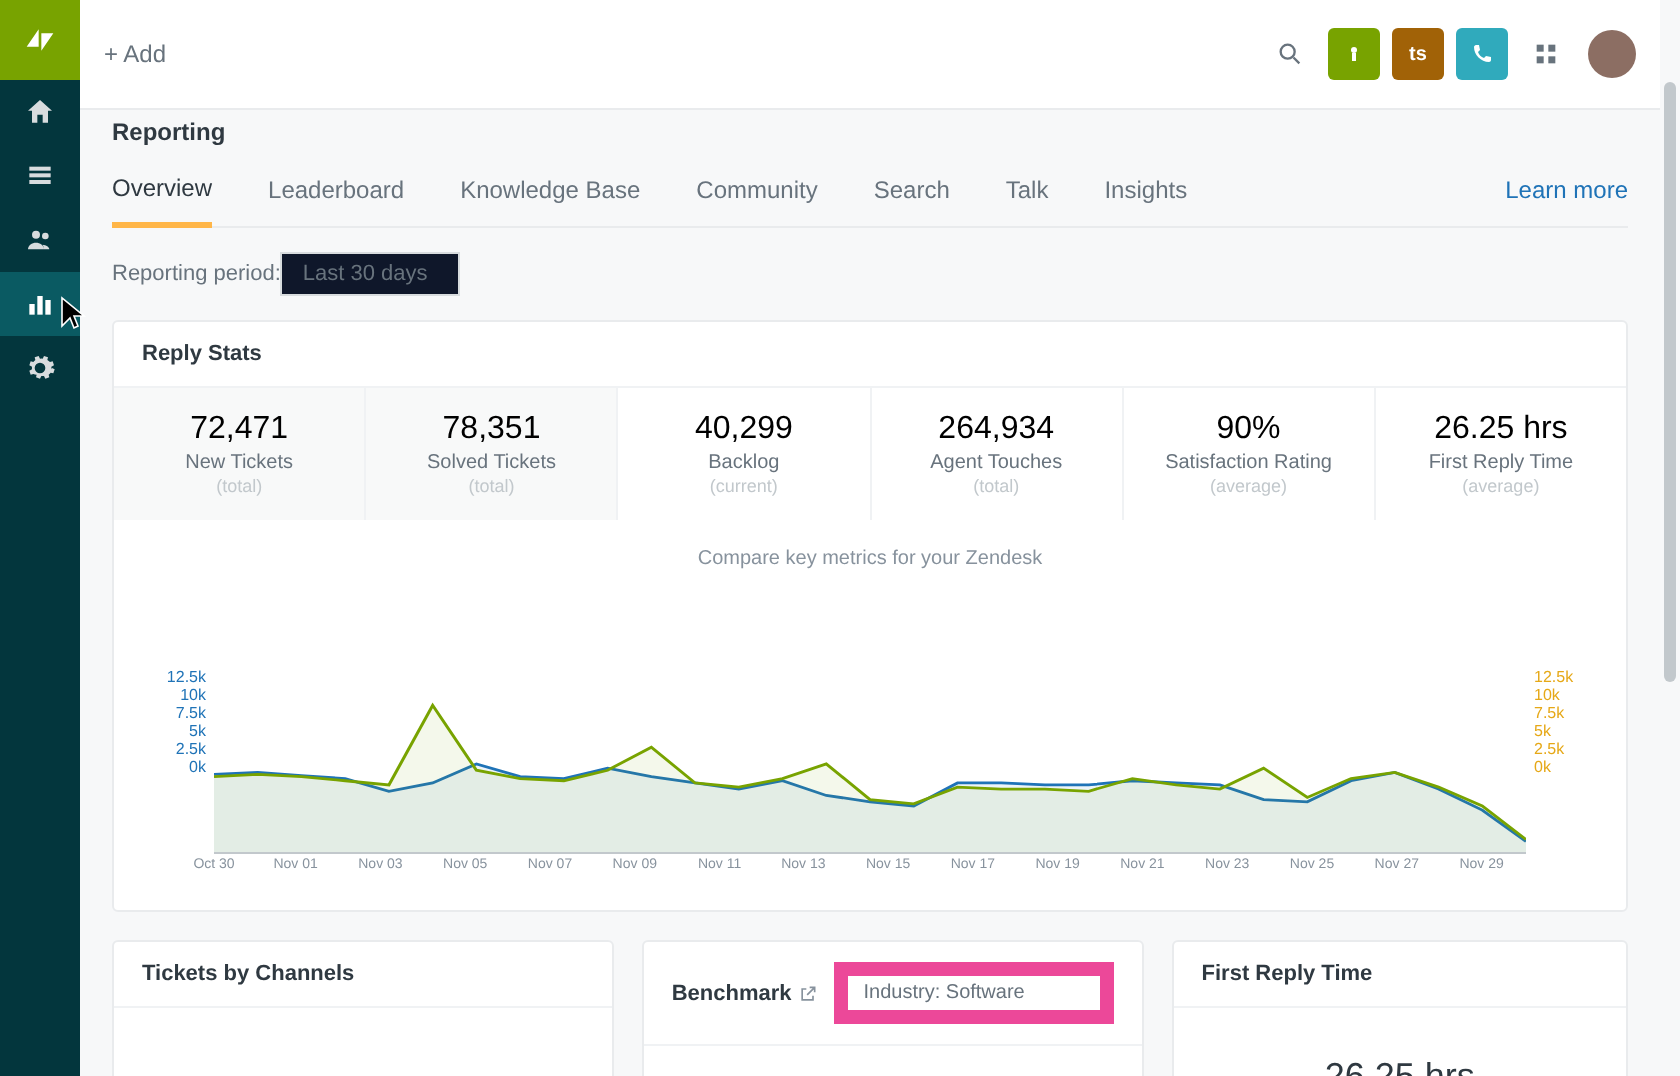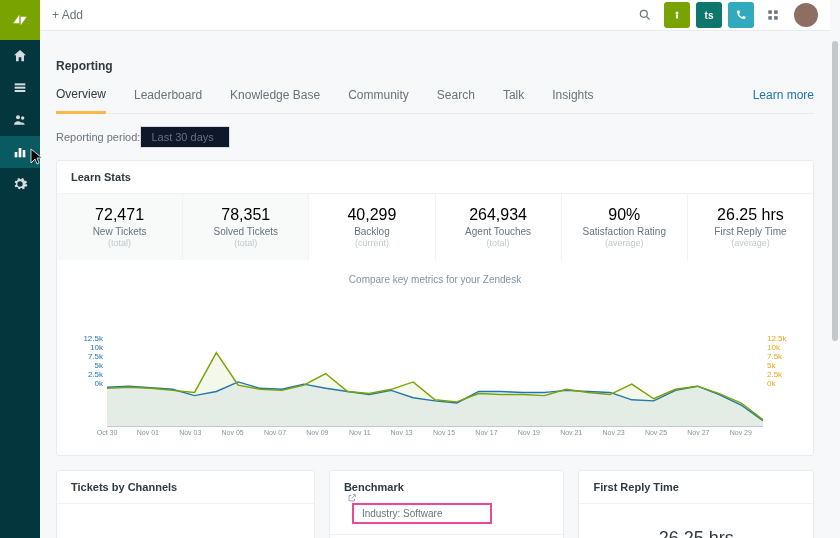--- a/index.html
+++ b/index.html
@@ -2,26 +2,26 @@
 <html><head>
 <meta charset="utf-8">
 <style>
 * { margin:0; padding:0; box-sizing:border-box; font-family:-apple-system,BlinkMacSystemFont,"Segoe UI",Arial,sans-serif; }
 body { background:#f7f8f9; font-size:12px; color:#2f3941; width:840px; height:538px; overflow:hidden; position:relative; }
 .sidebar { position:absolute; left:0; top:0; width:40px; height:538px; background:#03363d; display:flex; flex-direction:column; align-items:center; z-index:10; }
 .sidebar .logo { width:40px; height:40px; display:flex; align-items:center; justify-content:center; background:#78a300; }
 .sidebar .nav-item { width:40px; height:32px; display:flex; align-items:center; justify-content:center; color:#d8dcde; cursor:pointer; }
 .sidebar .nav-item.active { background:#0a5a62; color:#fff; }
 .sidebar .nav-item svg { width:16px; height:16px; }
-.topbar { position:absolute; left:40px; top:0; right:10px; height:31px; background:#fff; border-bottom:1px solid #e9ebed; display:flex; align-items:center; padding:0 12px; }
+.topbar { position:absolute; left:40px; top:0; right:10px; height:55px; background:#fff; border-bottom:1px solid #e9ebed; display:flex; align-items:center; padding:0 12px; }
 .topbar .add { color:#68737d; font-size:12px; cursor:pointer; }
 .topbar .spacer { flex:1; }
 .topbar .top-icon { width:26px; height:26px; display:flex; align-items:center; justify-content:center; margin-left:6px; border-radius:3px; color:#68737d; cursor:pointer; }
 .topbar .top-icon.green { background:#78a300; color:#fff; }
-.topbar .top-icon.gray { background:#0f766e; color:#fff; }
+.topbar .top-icon.gray { background:#a16207; color:#fff; }
 .topbar .top-icon.teal { background:#30aabc; color:#fff; }
 .topbar .avatar { width:24px; height:24px; border-radius:50%; background:#8c6e63; margin-left:8px; }
 .page { position:absolute; left:40px; top:41px; right:10px; bottom:0; padding:18px 16px; overflow:auto; }
 h1 { font-size:12px; font-weight:600; color:#2f3941; margin-bottom:14px; }
 .tabs { display:flex; gap:28px; border-bottom:1px solid #e9ebed; margin-bottom:12px; align-items:center; }
 .tabs .tab { padding:0 0 10px; color:#68737d; font-size:12px; cursor:pointer; }
 .tabs .tab.active { color:#2f3941; border-bottom:3px solid #ffb648; font-weight:500; margin-bottom:-1px; }
 .tabs .learn-more { margin-left:auto; color:#1f73b7; font-size:12px; cursor:pointer; padding-bottom:10px; }
 .period-row { display:flex; align-items:center; font-size:11px; color:#68737d; margin-bottom:12px; }
 .period-select { border:1px solid #d8dcde; background:#0f172a; padding:4px 10px; font-size:11px; min-width:90px; cursor:pointer; }
@@ -41,21 +41,21 @@
 .y-axis-left { left:0; color:#1f73b7; text-align:right; }
 .y-axis-right { right:0; color:#e6a817; text-align:left; }
 .plot { position:absolute; left:34px; right:34px; top:0; bottom:18px; border-bottom:1px solid #c2c8cc; }
 .plot svg { width:100%; height:100%; display:block; }
 .x-axis { position:absolute; left:34px; right:34px; bottom:0; height:16px; display:flex; justify-content:space-between; font-size:7px; color:#87929d; }
 .x-axis span { transform:translateX(-50%); white-space:nowrap; }
 .bottom-row { display:flex; gap:14px; }
 .bottom-row .card { flex:1; }
 .channels { padding:40px 30px 20px; font-size:9px; color:#87929d; }
 .bench-body { padding:12px 16px; }
-.bench-select { border:2px solid #ec4899; padding:3px 8px; font-size:10px; color:#68737d; width:140px; margin-left:8px; }
+.bench-select { border:7px solid #ec4899; padding:3px 8px; font-size:10px; color:#68737d; width:140px; margin-left:8px; }
 .frt-body { text-align:center; padding:24px 10px; }
 .frt-big { font-size:18px; font-weight:500; color:#2f3941; }
 .cursor { position:absolute; left:30px; top:148px; z-index:20; pointer-events:none; }
 .scrollbar-track { position:absolute; right:2px; top:41px; width:6px; bottom:0; background:transparent; }
 .scrollbar-thumb { position:absolute; left:0; width:6px; top:0; height:300px; background:#c2c8cc; border-radius:3px; }
 </style>
 </head>
 <body>
 
 <div class="sidebar">
@@ -142,21 +142,21 @@
     <span class="tab">Insights</span>
     <span class="learn-more">Learn more</span>
   </div>
 
   <div class="period-row">
     <span>Reporting period:</span>
     <div class="period-select">Last 30 days</div>
   </div>
 
   <div class="card">
-    <div class="card-title">Learn Stats</div>
+    <div class="card-title">Reply Stats</div>
     <div class="stats-row">
       <div class="stat sel">
         <div class="v">72,471</div>
         <div class="l">New Tickets</div>
         <div class="s">(total)</div>
       </div>
       <div class="stat sel">
         <div class="v">78,351</div>
         <div class="l">Solved Tickets</div>
         <div class="s">(total)</div>
@@ -230,21 +230,21 @@
       </div>
     </div>
   </div>
 
   <div class="bottom-row">
     <div class="card" style="flex:1.1;">
       <div class="card-title">Tickets by Channels</div>
       <div class="channels" id="channels"></div>
     </div>
     <div class="card">
-      <div class="card-title" style="display:flex;align-items:flex-start;flex-direction:column;">
+      <div class="card-title" style="display:flex;align-items:center;">
         <span>Benchmark</span>
         <svg viewBox="0 0 24 24" width="10" height="10" style="margin-left:3px;" fill="none" stroke="#87929d" stroke-width="2">
             <path d="M14 4h6v6M20 4l-9 9M18 14v5H5V6h5"></path>
           </svg>
         <input class="bench-select" readonly="" value="Industry: Software" style="">
       </div>
       <div class="bench-body">
         
         
         

